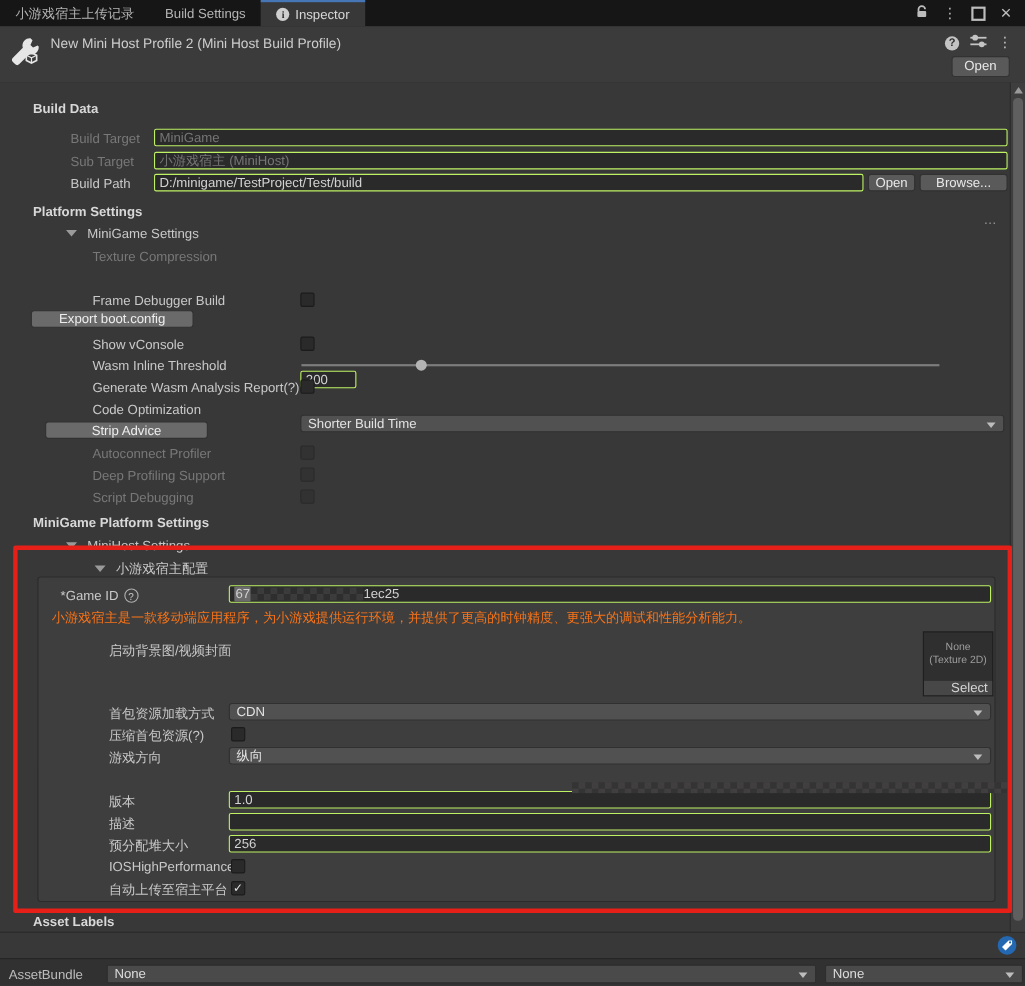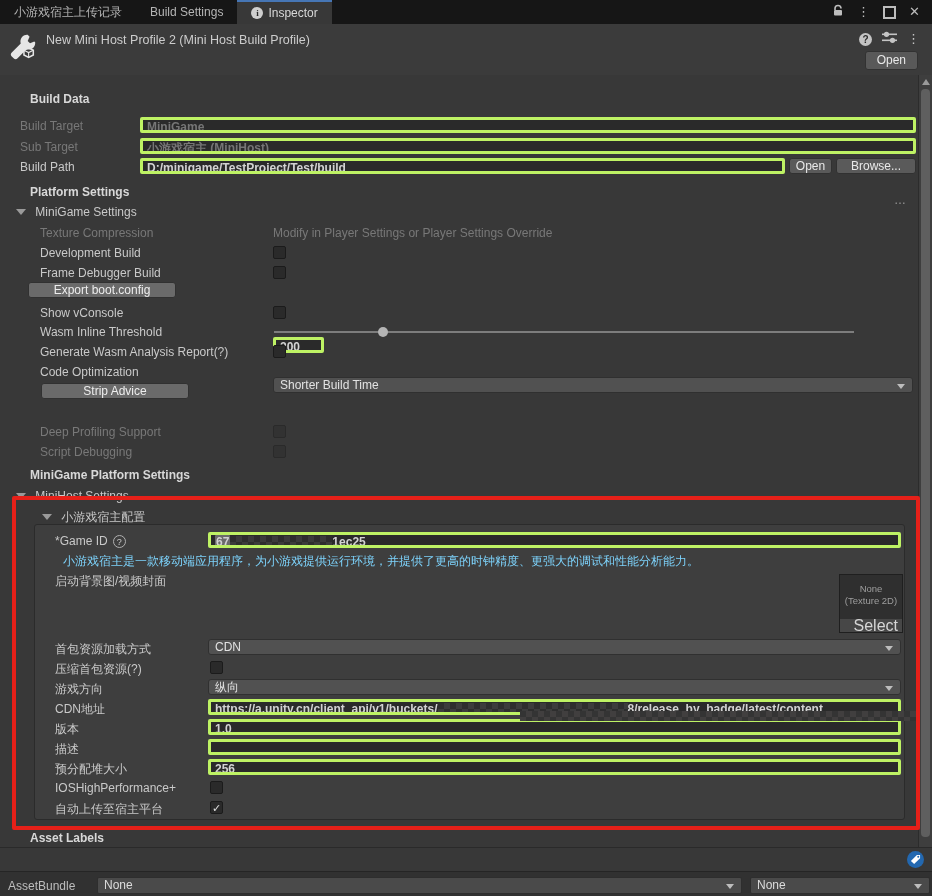--- a/index.html
+++ b/index.html
@@ -26,27 +26,27 @@
   .hdr-icons{position:absolute;right:12px;top:7px;display:flex;align-items:center;gap:10px;}
   .help-circle{width:13px;height:13px;border-radius:50%;background:#c4c4c4;color:#2b2b2b;font-weight:bold;
     font-size:10px;line-height:13px;text-align:center;}
   .kebab{color:#c4c4c4;font-size:13px;line-height:14px;}
   .open-btn{position:absolute;right:14px;top:27px;height:17px;line-height:17px;padding:0 11px;background:#595959;
     border:1px solid #323232;border-radius:3px;color:#e8e8e8;text-align:center;}
   
   .content{position:absolute;top:75px;left:0;right:0;bottom:0;background:#383838;}
   .sec{position:absolute;left:30px;font-weight:bold;color:#d8d8d8;white-space:nowrap;}
   .row{position:absolute;left:0;width:916px;height:20px;}
-  .lbl{position:absolute;top:3px;white-space:nowrap;color:#c9c9c9;}
+  .lbl{position:absolute;top:3px;white-space:nowrap;color:#c9c9c9;margin-left:44px;}
   .dim{color:#787878;}
   .bd .lbl{left:20px;}
   .ps .lbl{left:40px;text-align:center;}
   .field{position:absolute;top:1px;height:16px;box-sizing:border-box;}
-  .tfield{background:#2a2a2a;border:3px solid #bef264;border-radius:2px;color:#d2d2d2;
-    padding:0 4px;line-height:14px;white-space:nowrap;overflow:hidden;font-weight:bold;}
+  .tfield{background:#2a2a2a;border:1px solid #bef264;border-radius:2px;color:#d2d2d2;
+    padding:0 4px;line-height:14px;white-space:nowrap;overflow:hidden;}
   .tfield.dimtext{color:#767676;}
   .bd .field{left:140px;right:0;}
   .ps .field{left:273px;right:3px;margin-top:14px;}
   .dd{background:#515151;border:1px solid #303030;border-radius:3px;color:#e2e2e2;line-height:14px;padding:0 6px;}
   .dd-arrow{position:absolute;right:7px;top:6px;width:0;height:0;border-left:4px solid transparent;
     border-right:4px solid transparent;border-top:5px solid #bdbdbd;}
   .cb{position:absolute;top:3px;width:13px;height:13px;background:#2a2a2a;border:1px solid #1b1b1b;
     border-radius:2px;text-align:center;line-height:13px;color:#e0e0e0;font-size:11px;box-sizing:border-box;}
   .cb.dimcb{background:#323232;border-color:#2a2a2a;}
   .ps .cb{left:273px;}
@@ -59,41 +59,41 @@
   .slider-track{position:absolute;left:274px;top:9px;width:580px;height:2px;background:#7d7d7d;}
   .slider-thumb{position:absolute;left:104px;top:-4px;width:10px;height:10px;border-radius:50%;background:#b4b4b4;}
   .slider-val{left:862px;width:51px;right:auto;}
   
   .helpbox{position:absolute;left:34px;top:449px;width:871px;height:296px;background:#3e3e3e;
     border:1px solid #2b2b2b;border-radius:3px;box-sizing:border-box;}
   .cfg{width:auto;left:0;right:0;}
   .cfg .lbl{left:20px;}
   .cfg .field{left:173px;right:3px;}
   .cfg .cb{left:175px;}
-  .desc-par{position:absolute;left:28px;top:28px;right:14px;color:#7dd3fc;white-space:nowrap;overflow:hidden;}
+  .desc-par{position:absolute;left:12px;top:28px;right:14px;color:#f97316;white-space:nowrap;overflow:hidden;}
   .gameid-label{position:absolute;left:20px;top:9px;display:flex;align-items:center;gap:5px;color:#c9c9c9;}
   .qmark{width:13px;height:13px;border-radius:50%;border:1px solid #b0b0b0;color:#c9c9c9;font-size:9px;
     line-height:13px;text-align:center;box-sizing:border-box;}
   .sel-hl{background:#6b6b6b;border-radius:1px;padding:0 1px;}
   .mosaic{display:inline-block;height:12px;vertical-align:-2px;
     background-image:
       linear-gradient(45deg,#3c3c3c 25%,transparent 25%,transparent 75%,#3c3c3c 75%),
       linear-gradient(45deg,#3c3c3c 25%,#2e2e2e 25%,#2e2e2e 75%,#3c3c3c 75%);
     background-size:12px 12px;background-position:0 0,6px 6px;}
   .mosaic-strip{position:absolute;left:520px;top:636px;width:396px;height:10px;z-index:5;
     background-image:
       linear-gradient(45deg,#413f3f 25%,transparent 25%,transparent 75%,#413f3f 75%),
       linear-gradient(45deg,#413f3f 25%,#343434 25%,#343434 75%,#413f3f 75%);
     background-size:12px 12px;background-position:0 0,6px 6px;}
   
   .tex-well{position:absolute;right:1px;top:49px;width:64px;height:59px;background:#2f2f2f;
     border:1px solid #1f1f1f;box-sizing:border-box;}
   .tex-none{position:absolute;top:8px;left:0;right:0;text-align:center;color:#9e9e9e;font-size:9.5px;line-height:12px;}
   .tex-select{position:absolute;bottom:0;left:0;right:0;height:13px;background:#474747;color:#d6d6d6;
-    font-size:16px;line-height:13px;text-align:right;padding-right:4px;}
+    font-size:12px;line-height:13px;text-align:right;padding-right:4px;}
   
   .red-annot{position:absolute;left:12px;top:421px;width:908px;height:334px;border:4px solid #e62019;
     border-radius:2px;box-sizing:border-box;z-index:50;pointer-events:none;}
   
   .divider{position:absolute;left:0;right:0;top:772px;height:1px;background:#2a2a2a;}
   .tag-circle{position:absolute;left:907px;top:776px;width:17px;height:17px;border-radius:50%;background:#2368b0;}
   .tag-circle svg{position:absolute;left:3px;top:3px;}
   .footer-bar{position:absolute;left:0;right:0;top:796px;bottom:0;background:#313131;border-top:1px solid #252525;}
   .ab-row{position:absolute;top:5px;left:0;right:0;height:19px;}
   .ab-lbl{position:absolute;left:8px;top:2px;color:#bdbdbd;}
@@ -187,27 +187,22 @@
 
   <div class="row" style="top:127px">
     <span class="lbl" style="left:16px">
       <span class="fold-tri"></span>
       <span>MiniGame Settings</span>
     </span>
   </div>
 
   <div class="row ps" style="top:148px">
     <span class="lbl dim">Texture Compression</span>
-    <span class="lbl dim" style="left:273px">Modify in Player Settings or Player Settings Override</span>
-  </div>
-
-  <div class="row ps" style="top:168px">
-    <span class="lbl">Development Build</span>
-    <span class="cb"></span>
-  </div>
+  </div>
+
 
   <div class="row ps" style="top:188px">
     <span class="lbl">Frame Debugger Build</span>
     <span class="cb"></span>
   </div>
 
   <div class="row" style="top:206px">
     <div class="field btn" style="left:28px;width:148px;right:auto">Export boot.config</div>
   </div>
 
@@ -234,20 +229,24 @@
     <div class="field dd">
       <span>Shorter Build Time</span>
       <span class="dd-arrow"></span>
     </div>
   </div>
 
   <div class="row" style="top:307px">
     <div class="field btn" style="left:41px;width:148px;right:auto">Strip Advice</div>
   </div>
 
+  <div class="row ps" style="top:327px">
+    <span class="lbl dim">Autoconnect Profiler</span>
+    <span class="cb dimcb"></span>
+  </div>
 
   <div class="row ps" style="top:347px">
     <span class="lbl dim">Deep Profiling Support</span>
     <span class="cb dimcb"></span>
   </div>
 
   <div class="row ps" style="top:367px">
     <span class="lbl dim">Script Debugging</span>
     <span class="cb dimcb"></span>
   </div>
@@ -275,21 +274,21 @@
       <span class="qmark">?</span>
     </div>
     <div class="row cfg" style="top:6px">
       <div class="field tfield">
         <span class="sel-hl">67</span><span class="mosaic" style="width:102px"></span><span>1ec25</span>
       </div>
     </div>
 
     <div class="desc-par">小游戏宿主是一款移动端应用程序，为小游戏提供运行环境，并提供了更高的时钟精度、更强大的调试和性能分析能力。</div>
 
-    <span class="lbl" style="left:20px;top:48px;position:absolute">启动背景图/视频封面</span>
+    <span class="lbl" style="left:20px;top:58px;position:absolute">启动背景图/视频封面</span>
     <div class="tex-well">
       <div class="tex-none">
         <div>None</div>
         <div>(Texture 2D)</div>
       </div>
       <div class="tex-select">Select</div>
     </div>
 
     <div class="row cfg" style="top:113px">
       <span class="lbl">首包资源加载方式</span>
@@ -305,26 +304,20 @@
     </div>
 
     <div class="row cfg" style="top:153px">
       <span class="lbl">游戏方向</span>
       <div class="field dd">
         <span>纵向</span>
         <span class="dd-arrow"></span>
       </div>
     </div>
 
-    <div class="row cfg" style="top:173px">
-      <span class="lbl">CDN地址</span>
-      <div class="field tfield">
-        <span>https://a.unity.cn/client_api/v1/buckets/</span><span class="mosaic" style="width:190px"></span><span>8/release_by_badge/latest/content</span>
-      </div>
-    </div>
 
     <div class="row cfg" style="top:193px">
       <span class="lbl">版本</span>
       <div class="field tfield">1.0</div>
     </div>
 
     <div class="row cfg" style="top:213px">
       <span class="lbl">描述</span>
       <div class="field tfield"></div>
     </div>

